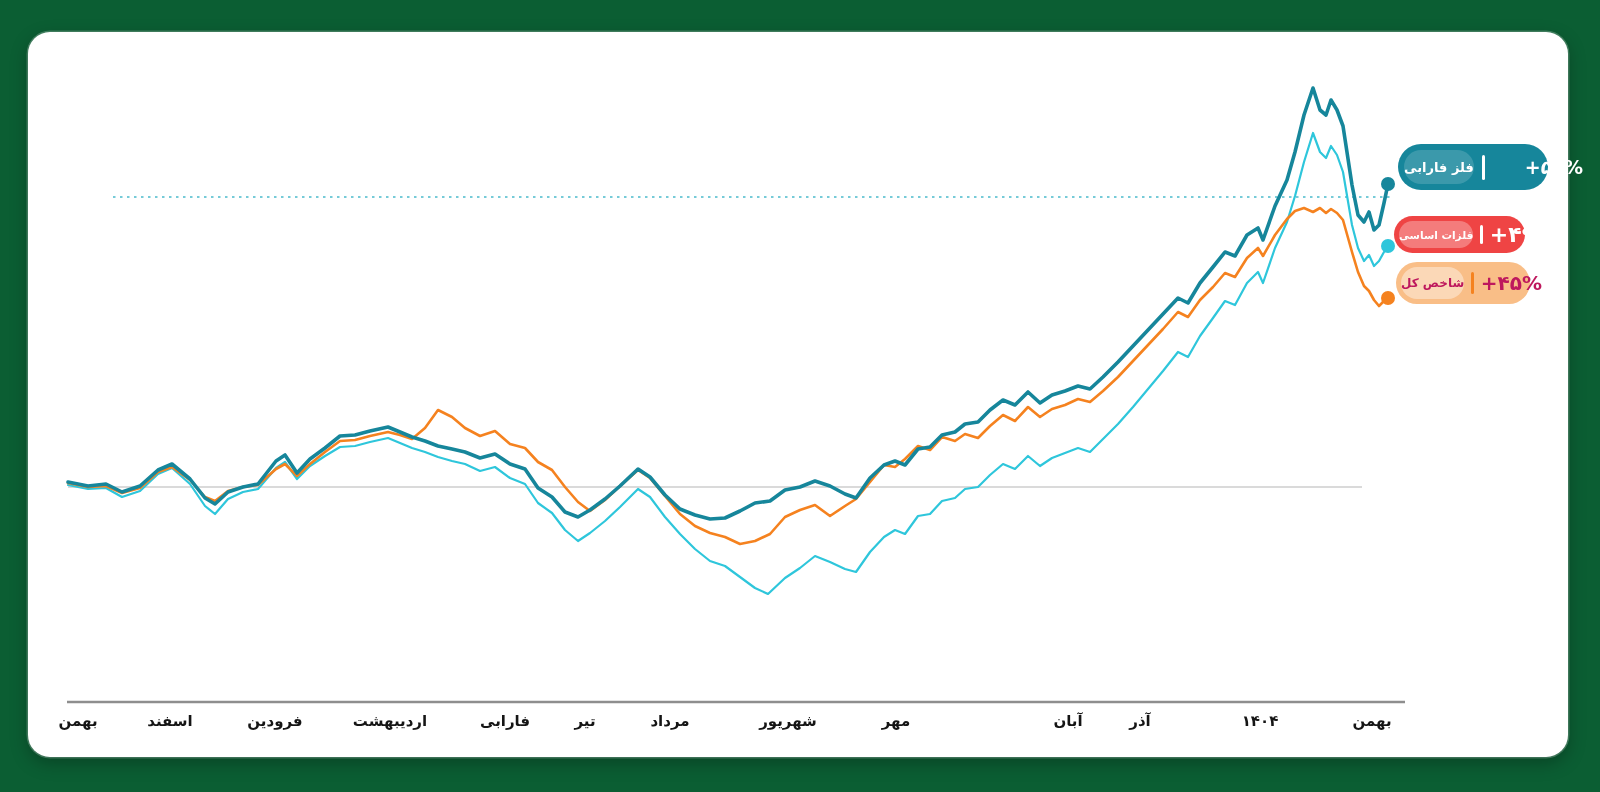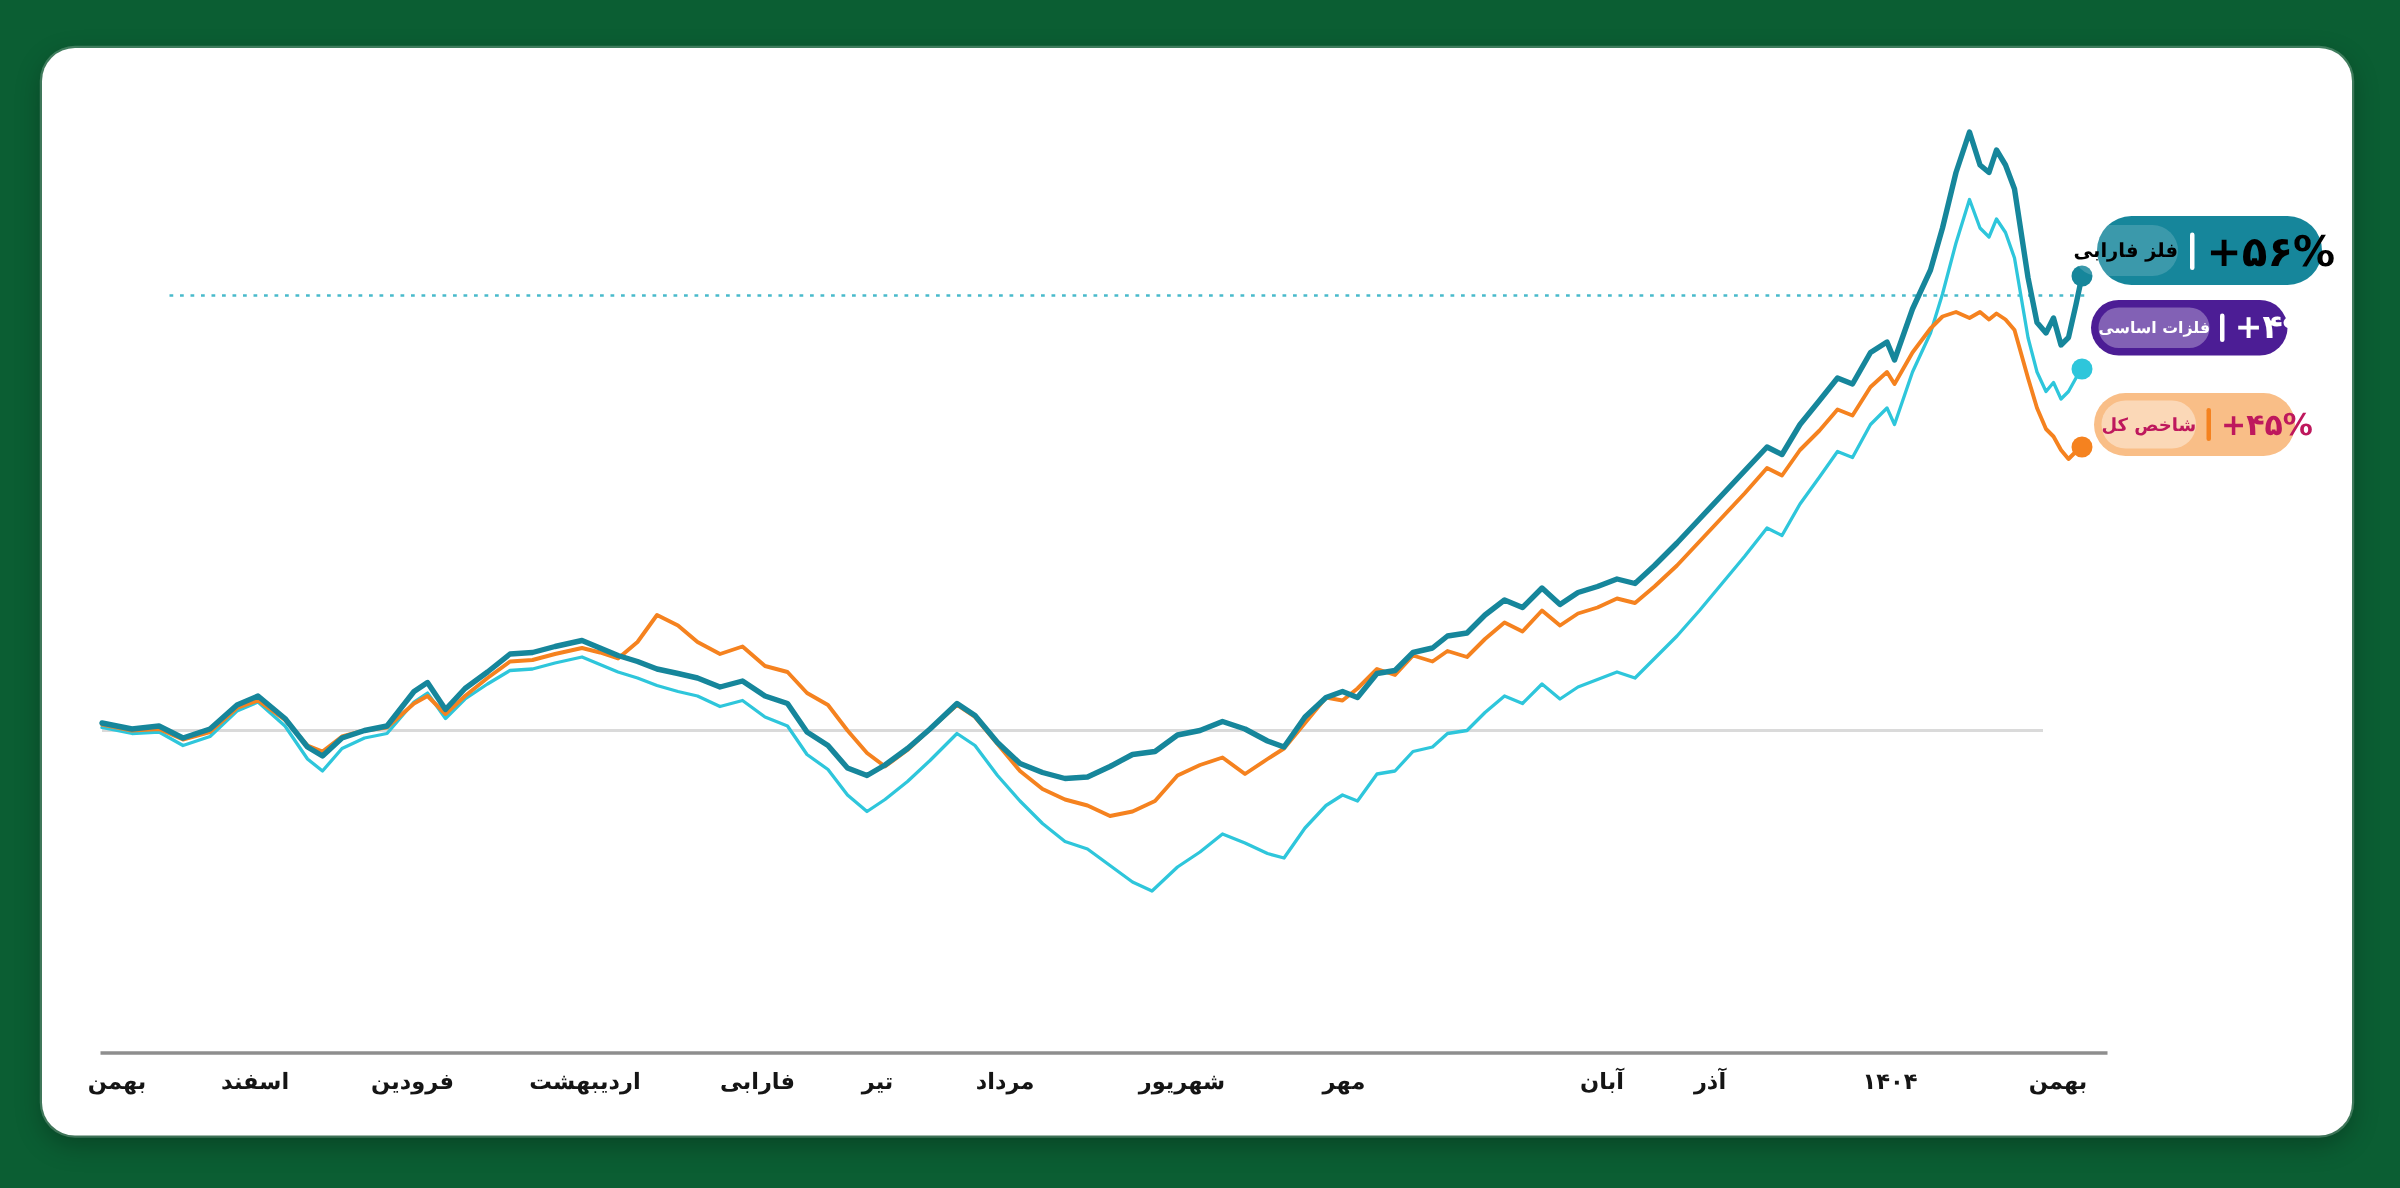--- a/index.html
+++ b/index.html
@@ -29,28 +29,28 @@
     direction:rtl;display:flex;align-items:center;justify-content:center;
     font-weight:bold;white-space:nowrap;flex:1 1 auto;
   }
   .badge .b-bar{flex:0 0 auto;border-radius:2px;}
   .badge .b-pct{
     direction:ltr;unicode-bidi:bidi-override;font-weight:bold;white-space:nowrap;
     flex:0 0 auto;
   }
   .badge-farabi{
     left:1398px;top:144px;width:150px;height:46px;border-radius:24px;
-    background:#16869B;color:#000000;justify-content:center;
+    background:#16869B;color:#ffffff;
   }
   .badge-farabi .b-label{background:rgba(255,255,255,.16);border-radius:17px;height:34px;margin-left:6px;font-size:13px;}
   .badge-farabi .b-bar{width:3px;height:25px;background:#ffffff;margin:0 8px;}
-  .badge-farabi .b-pct{font-size:28px;padding-right:13px;}
+  .badge-farabi .b-pct{font-size:19px;padding-right:13px;margin-left:32px;}
   .badge-basic{
-    left:1394px;top:200px;width:131px;height:37px;border-radius:19px;
-    background:#4c1d95;color:#ffffff;
+    left:1394px;top:216px;width:131px;height:37px;border-radius:19px;
+    background:#ef4444;color:#ffffff;
   }
   .badge-basic .b-label{background:rgba(255,255,255,.30);border-radius:14px;height:27px;margin-left:5px;font-size:10.5px;}
   .badge-basic .b-bar{width:2.5px;height:19px;background:#ffffff;margin:0 7px;}
   .badge-basic .b-pct{font-size:22px;padding-right:11px;}
   .badge-total{
     left:1396px;top:262px;width:134px;height:42px;border-radius:21px;
     background:#F9BE87;color:#be185d;
   }
   .badge-total .b-label{background:rgba(255,255,255,.40);border-radius:16px;height:32px;margin-left:5px;font-size:12px;}
   .badge-total .b-bar{width:2.5px;height:22px;background:#F5821F;margin:0 7px;}

